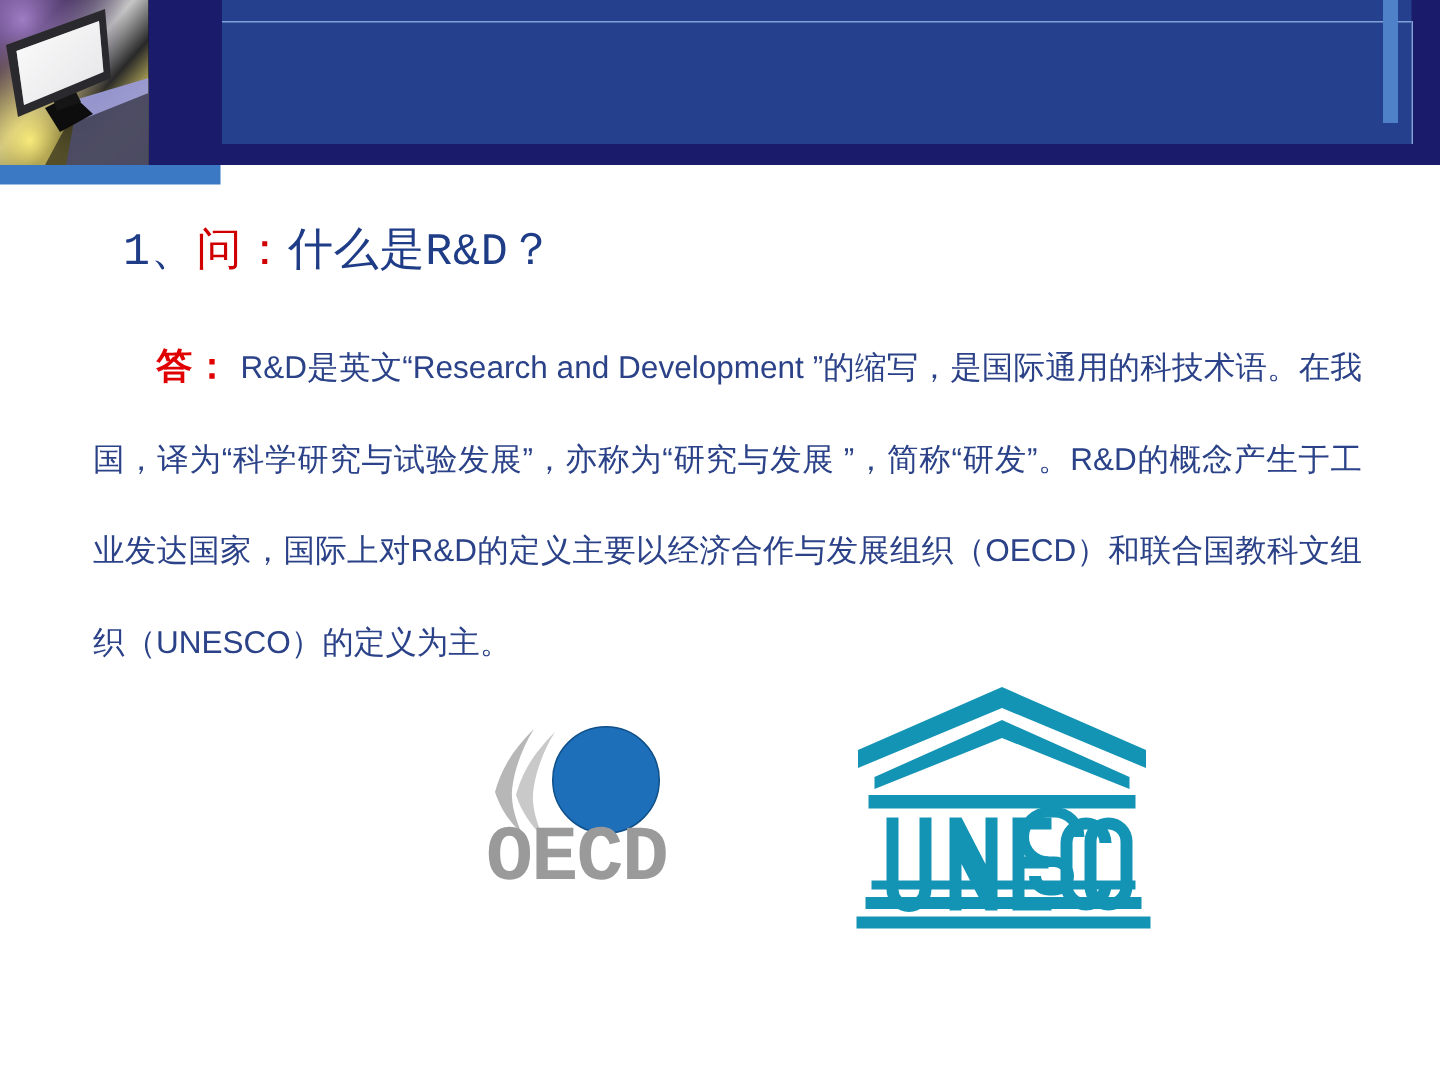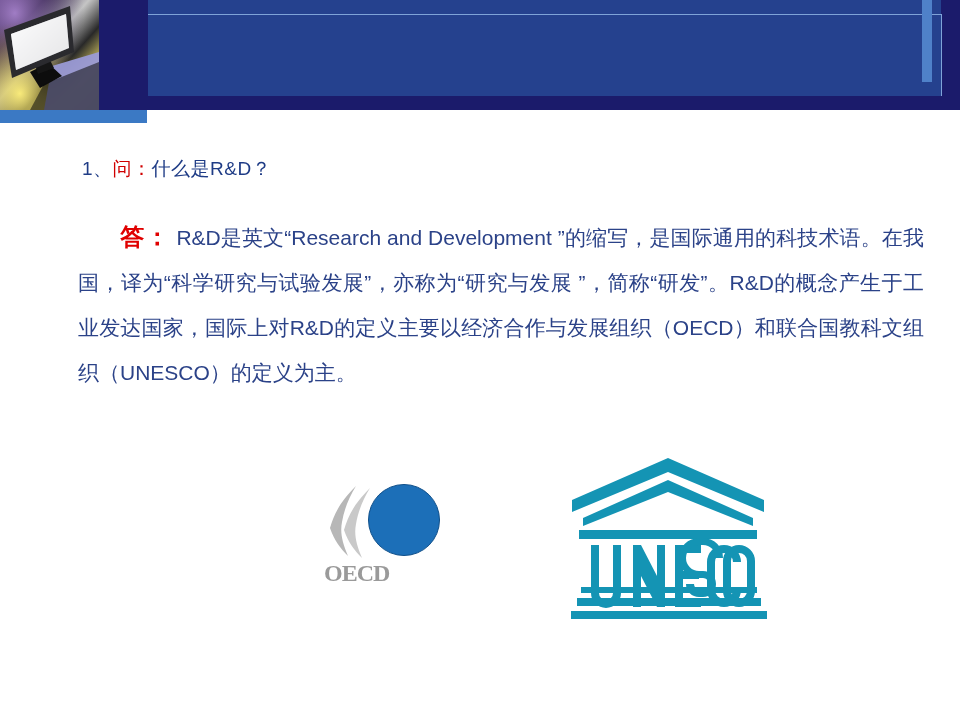--- a/index.html
+++ b/index.html
@@ -76,39 +76,39 @@
     width: 1px;
     height: 82px;
     background: #7fa3d8;
   }
 
   
   #slide-title {
     position: absolute;
     left: 82px;
     top: 151px;
-    font-family: Liberation Sans, sans-serif;
-    font-size: 19px;
+    font-family: Liberation Mono, monospace;
+    font-size: 30px;
     line-height: 36px;
     color: #1f3c86;
     white-space: nowrap;
     letter-spacing: 0.5px;
   }
   #slide-title .q-mark {
     color: #d00000;
     font-weight: 500;
   }
 
   #body-text {
     position: absolute;
-    left: 78px;
+    left: 62px;
     top: 214px;
     width: 846px;
     font-size: 21px;
-    line-height: 45px;
+    line-height: 61px;
     color: #2b4288;
     text-align: justify;
     text-justify: inter-ideograph;
   }
   #body-text .answer-label {
     color: #e00000;
     font-size: 24px;
     font-weight: bold;
     letter-spacing: 1px;
   }
@@ -153,22 +153,22 @@
     height: 72px;
     border-radius: 50%;
     background: #1c6fb8;
     border: 1px solid #0f4f8a;
     box-sizing: border-box;
   }
   #oecd-acronym {
     position: absolute;
     left: 180px;
     top: 80px;
-    font-family: Liberation Serif, serif;
-    font-size: 24px;
+    font-family: Liberation Mono, monospace;
+    font-size: 52px;
     font-weight: bold;
     color: #9a9a9a;
     letter-spacing: -1px;
     line-height: 42px;
   }
 
   
   #unesco-logo {
     position: absolute;
     left: 557px;

